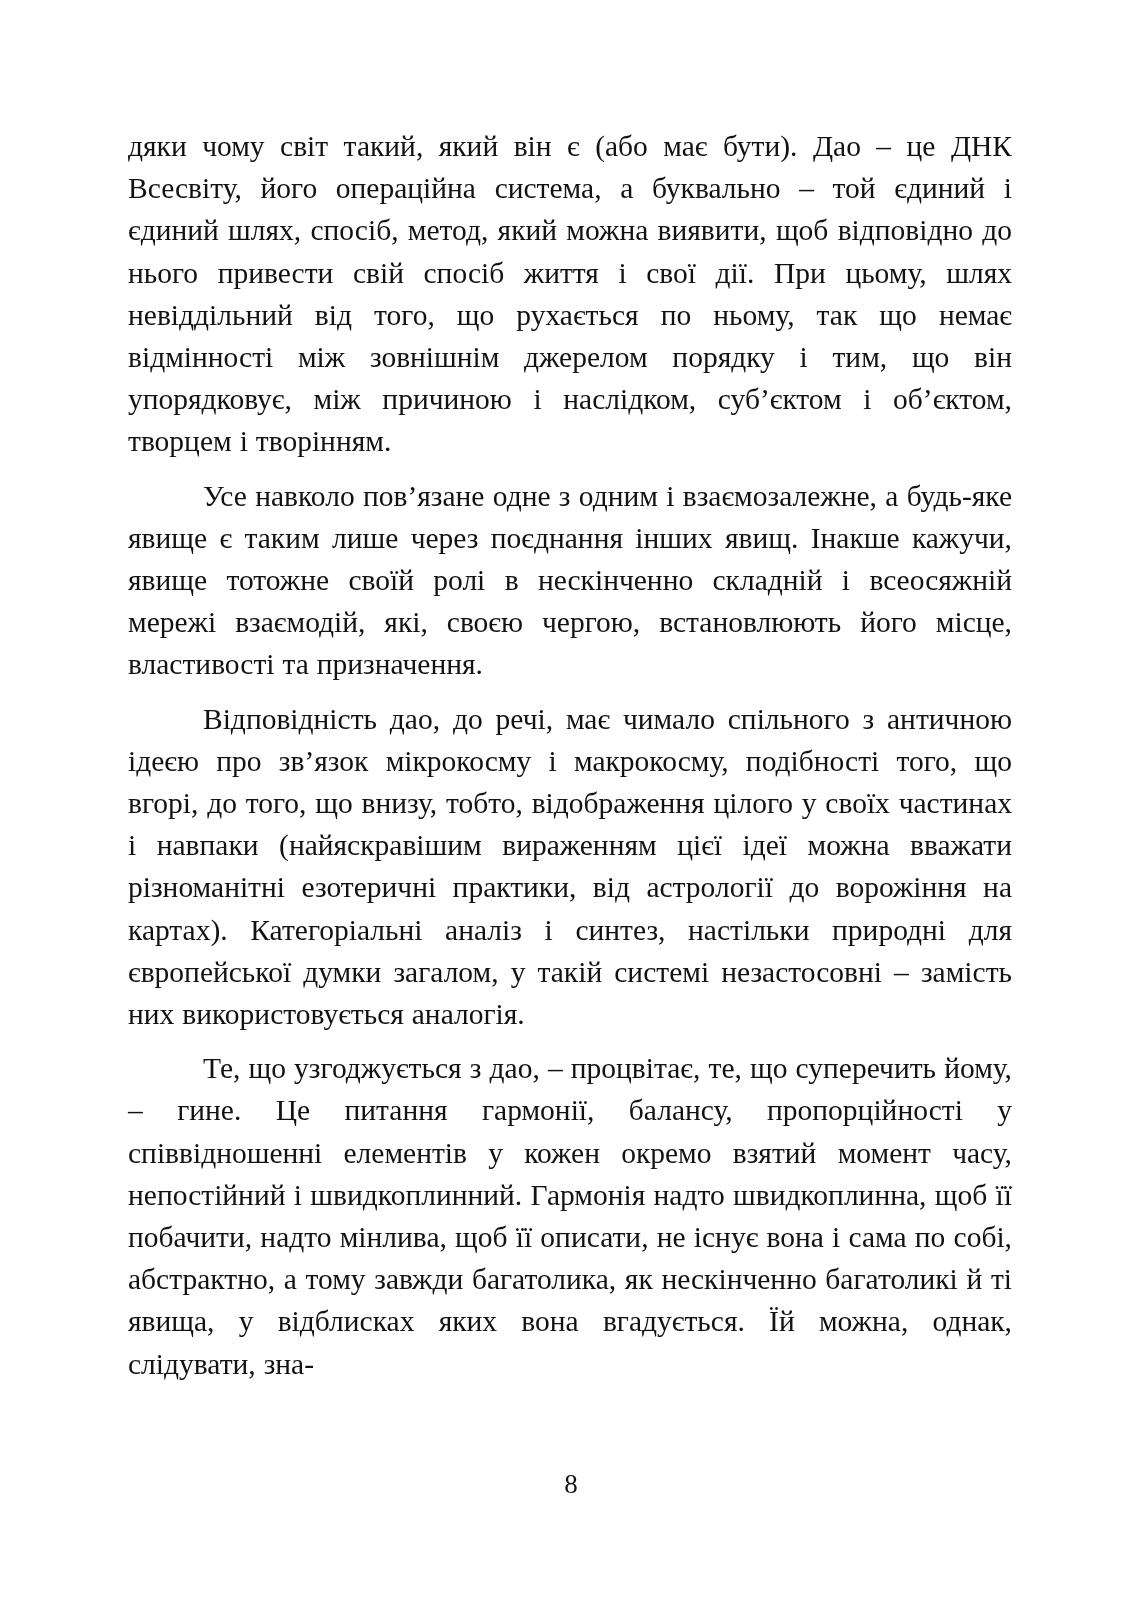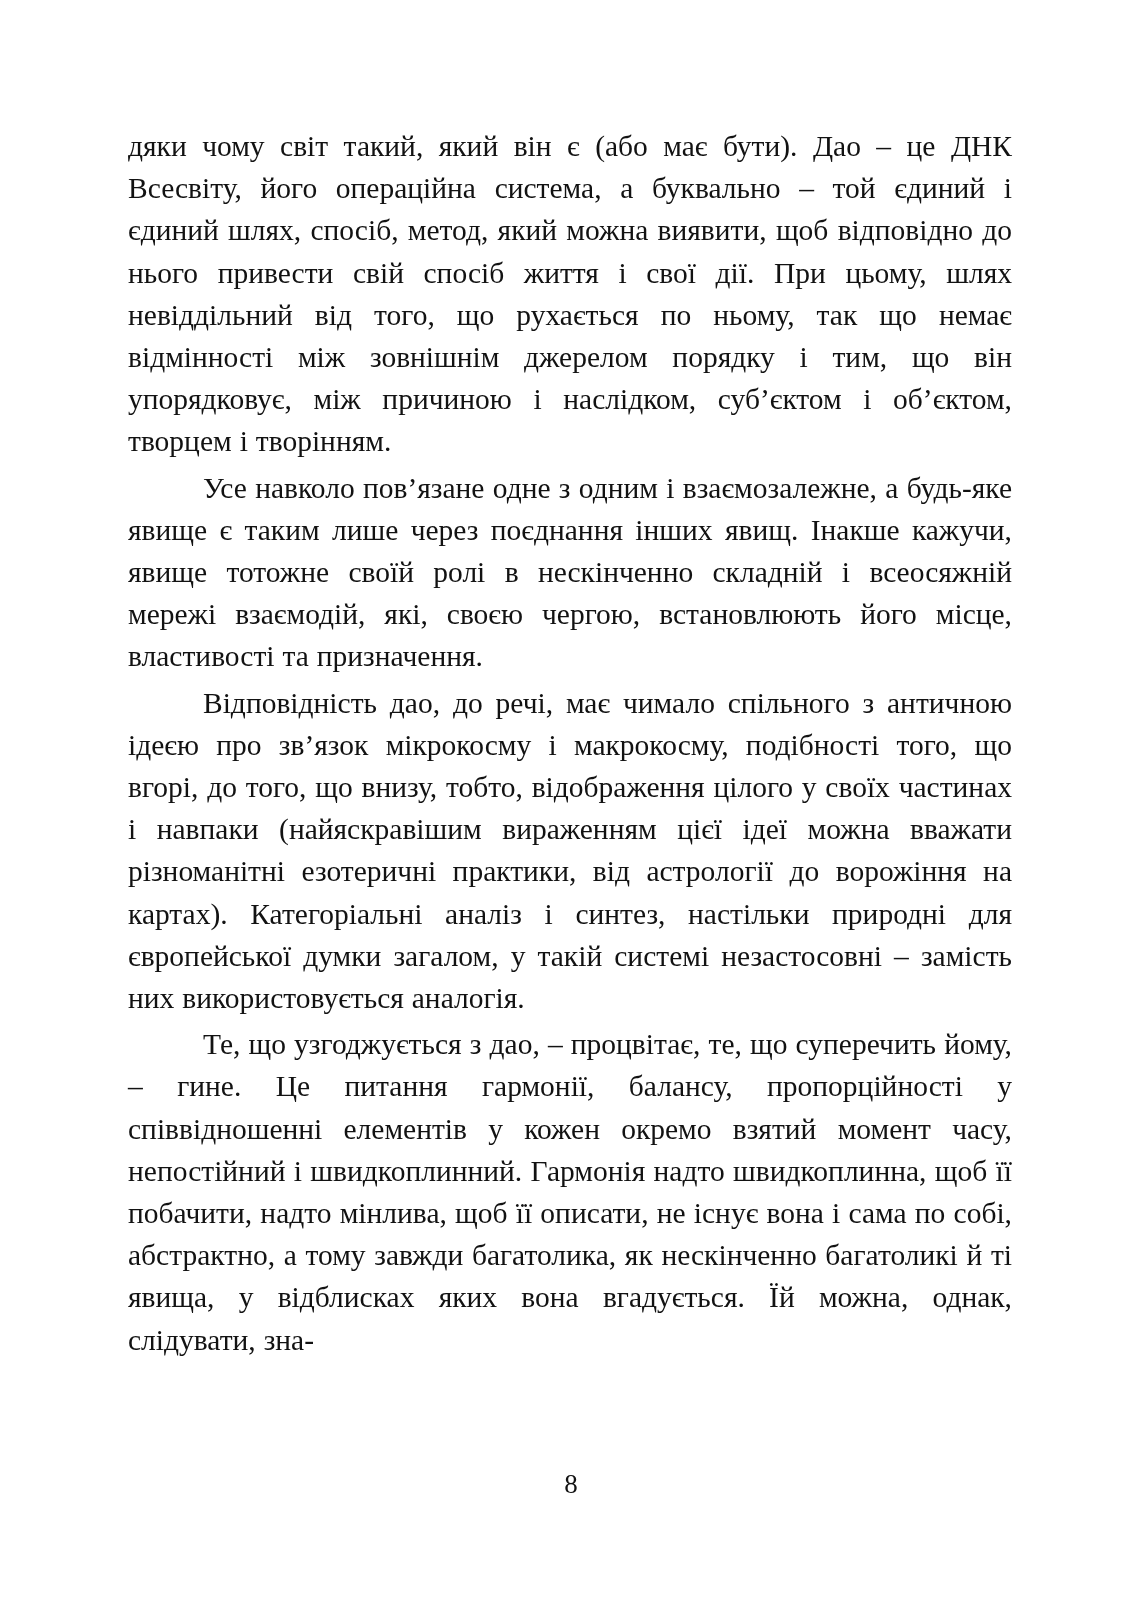--- a/index.html
+++ b/index.html
@@ -31,21 +31,21 @@
     text-align: justify;
     text-justify: inter-word;
     text-indent: 75px;
     hyphens: manual;
     word-spacing: 0.02em;
   }
   .para.first {
     text-indent: 0;
   }
   .para + .para {
-    margin-top: 4px;
+    margin-top: 12px;
   }
   .page-number {
     position: absolute;
     left: 0;
     right: 0;
     top: 1468px;
     text-align: center;
     font-size: 27px;
     line-height: 32px;
     color: #121212;

